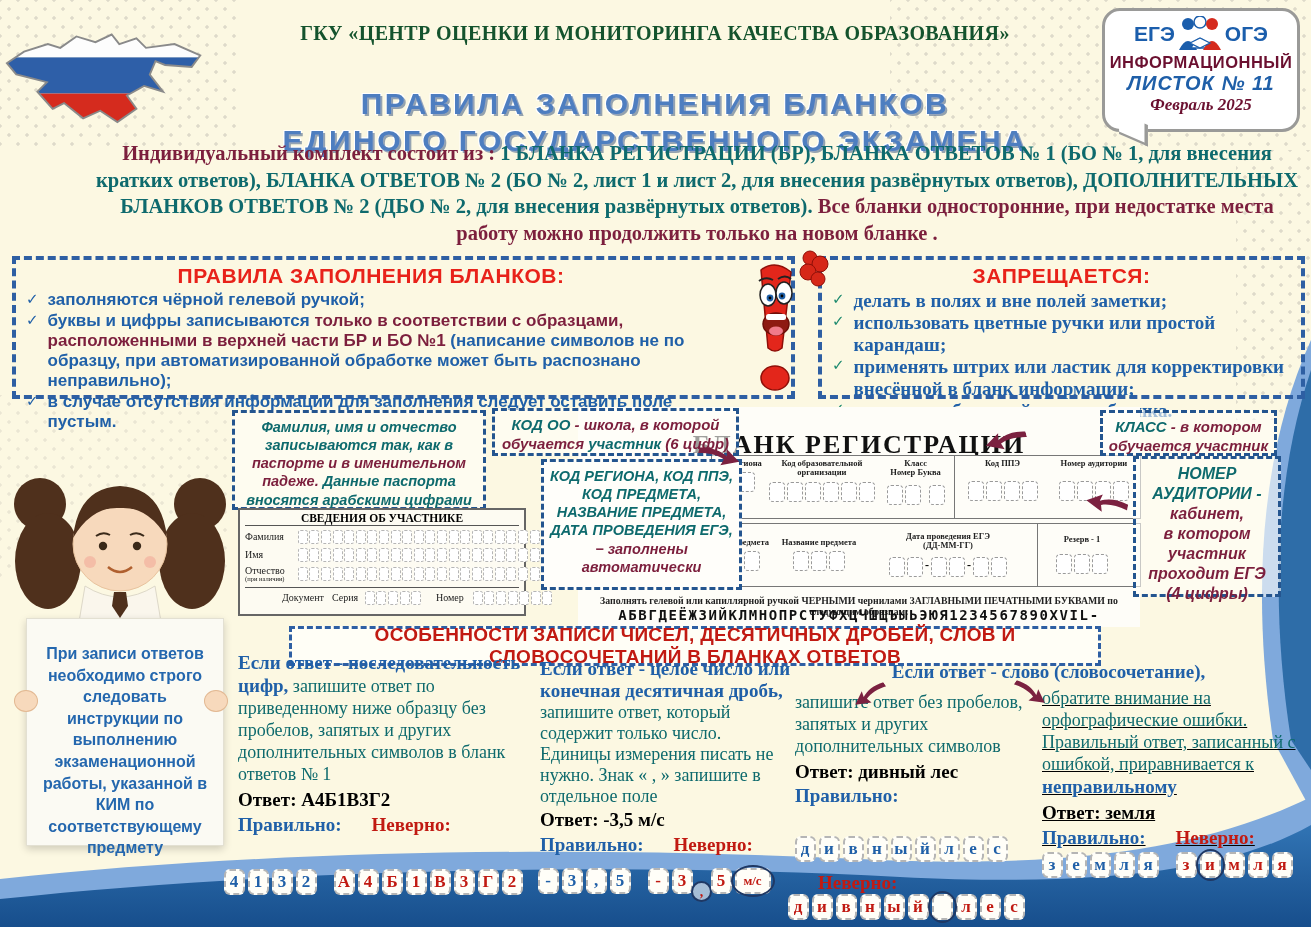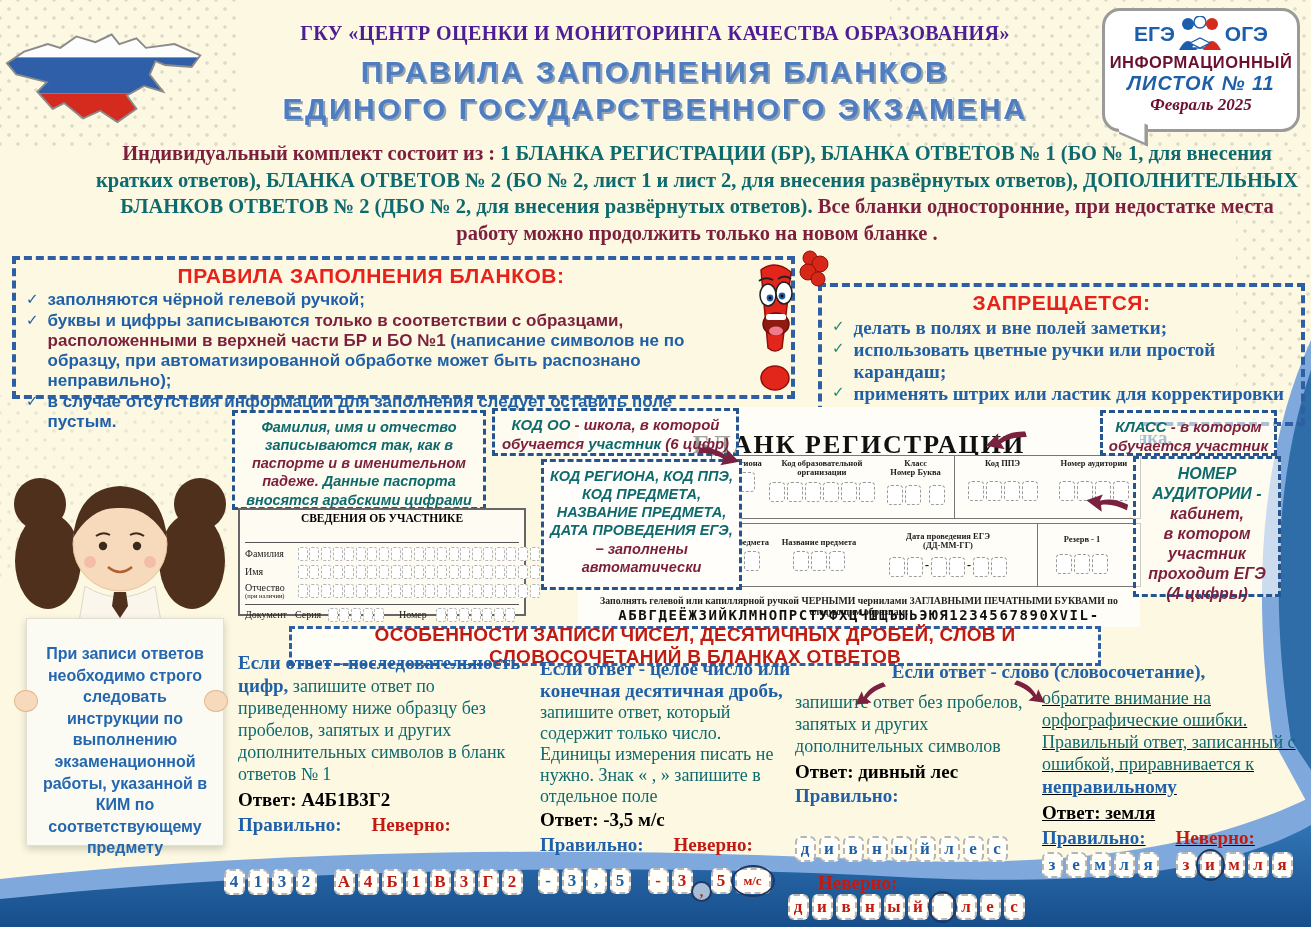--- a/index.html
+++ b/index.html
@@ -6,23 +6,23 @@
   #page{position:relative;width:1311px;height:927px;background:#FCF8E2;overflow:hidden;
         font-family:"Liberation Serif","DejaVu Serif",serif;}
   .abs{position:absolute;}
   
   .dots{position:absolute;z-index:0;opacity:.75;
     background-image:radial-gradient(#d5d1c3 1.5px,transparent 1.8px),radial-gradient(#d5d1c3 1.5px,transparent 1.8px);
     background-size:18px 18px;background-position:0 0,9px 9px;}
   
   .c-teal{color:#0E6A6D}.c-mar{color:#7C1F3D}.c-blue{color:#2060A8}
   
-  .org-title{font:bold 20px "Liberation Serif",serif;color:#4c1d95;text-align:center;letter-spacing:.4px;}
+  .org-title{font:bold 20px "Liberation Serif",serif;color:#14532d;text-align:center;letter-spacing:.4px;}
   .main-title{font:bold 30px "Liberation Sans","DejaVu Sans",sans-serif;color:#4E7EC0;text-align:center;letter-spacing:2.5px;
-    text-shadow:2px 2px 0 rgba(43,76,122,.5),-1px -1px 0 #fff,1px -1px 0 #fff,-1px 1px 0 #fff;}
+    text-shadow:2px 2px 0 rgba(43,76,122,.5),-1px -1px 0 #fff,1px -1px 0 #fff,-1px 1px 0 #fff;margin-top:32px;}
   
   .bubble{position:absolute;left:1102px;top:8px;width:198px;height:124px;background:#fff;border:3px solid #9a9a98;
     border-radius:18px;z-index:3;text-align:center;padding-top:4px;box-sizing:border-box;}
   .bubble-tail{position:absolute;left:16px;bottom:-13px;width:22px;height:22px;background:#fff;
     border-left:3px solid #9a9a98;border-bottom:3px solid #9a9a98;transform:skewX(30deg) rotate(-60deg);}
   .logo-row{display:flex;align-items:center;justify-content:center;gap:2px;height:38px;}
   .logo-txt{font:bold 21px "Liberation Sans",sans-serif;color:#1B5EAC;}
   .badge-l1{font:bold 16.5px "Liberation Sans",sans-serif;color:#6B1030;letter-spacing:.5px;}
   .badge-l2{font:italic bold 20px "Liberation Sans",sans-serif;color:#1F5FA8;letter-spacing:1px;}
   .badge-l3{font:italic bold 17px "Liberation Serif",serif;color:#6B1030;}
@@ -55,21 +55,21 @@
   .vdiv{border-left:1px solid #777;align-self:stretch;margin:0 2px;}
   .dash{font:bold 12px "Liberation Serif",serif;margin:0 1px;}
   .emptybox{width:112px;height:46px;border:1.5px dashed #999;border-radius:3px;margin:6px 4px;flex:0 0 auto;}
   .fill-note{position:absolute;left:4px;top:188px;width:554px;text-align:center;
     font:bold 9.8px "Liberation Serif",serif;color:#222;}
   .samples{position:absolute;left:4px;top:200px;width:554px;text-align:center;
     font:bold 14px "DejaVu Sans Mono",monospace;color:#111;letter-spacing:1.6px;}
   
   .pform{position:absolute;left:238px;top:508px;width:288px;height:108px;background:#FDFBF2;border:2px solid #666;
     box-sizing:border-box;z-index:3;padding:2px 5px;}
-  .ptitle{text-align:center;font:bold 11.5px "Liberation Serif",serif;border-bottom:1.5px solid #555;padding-bottom:18px;}
+  .ptitle{text-align:center;font:bold 11.5px "Liberation Serif",serif;border-bottom:1.5px solid #555;padding-bottom:1px;}
   .prow{display:flex;align-items:center;margin-top:3px;}
   .plabel{flex:0 0 52px;font:10px "Liberation Serif",serif;color:#222;line-height:1;}
   .pnote{font-size:6.5px;display:block;}
   .pcells{display:flex;flex-wrap:nowrap;}
   .pfc{display:inline-block;width:8px;height:12px;border:1px dashed #b5b5b5;border-radius:2.5px;background:#fff;margin:.8px;}
   .pdocs{display:flex;align-items:center;border-top:1.5px solid #555;margin-top:4px;padding-top:3px;gap:4px;}
   
   .sign{position:absolute;left:26px;top:618px;width:198px;height:228px;background:#FBFAF3;z-index:3;
     box-shadow:0 3px 8px rgba(0,0,0,.18);border:1px solid #e3e0d2;box-sizing:border-box;
     font:bold 16px "Liberation Sans","DejaVu Sans",sans-serif;color:#2467AE;text-align:center;
@@ -204,21 +204,21 @@
     <ellipse cx="41" cy="69" rx="7" ry="4.5" fill="#F07A8A"></ellipse>
   </svg>
 
   <svg class="abs" style="left:797px;top:248px;z-index:4;" width="34" height="44" viewBox="0 0 34 44">
     <circle cx="13" cy="10" r="7" fill="#D62718" stroke="#8F0F08"></circle>
     <circle cx="23" cy="16" r="8" fill="#D62718" stroke="#8F0F08"></circle>
     <circle cx="11" cy="24" r="8" fill="#D62718" stroke="#8F0F08"></circle>
     <circle cx="21" cy="31" r="7" fill="#D62718" stroke="#8F0F08"></circle>
   </svg>
 
-  <div class="dbox" style="left:818px;top:256px;width:487px;height:143px;margin-top:27px;">
+  <div class="dbox" style="left:818px;top:256px;width:487px;height:143px;">
     <div class="dbox-title">ЗАПРЕЩАЕТСЯ:</div>
     <ul class="rlist">
 
         <li>
           <span class="chk" style="color:#1D8A6E;">✓</span>
           <span class="forb-li">делать в полях и вне полей заметки;</span>
         </li>
 
         <li>
           <span class="chk" style="color:#1D8A6E;">✓</span>
@@ -448,21 +448,21 @@
           <span class="pfc"></span>
           <span class="pfc"></span>
           <span class="pfc"></span>
           <span class="pfc"></span>
           <span class="pfc"></span>
           <span class="pfc"></span>
           <span class="pfc"></span>
         </span>
     </div>
     <div class="pdocs">
-      <span class="plabel" style="flex:0 0 46px;">Документ</span>
+      <span class="plabel" style="flex:0 0 46px;margin-left:37px;">Документ</span>
       <span class="plabel" style="flex:0 0 28px;">Серия</span>
       <span class="pcells">
           <span class="pfc"></span>
           <span class="pfc"></span>
           <span class="pfc"></span>
           <span class="pfc"></span>
           <span class="pfc"></span>
         </span>
       <span class="plabel" style="flex:0 0 32px;margin-left:10px;">Номер</span>
       <span class="pcells">

